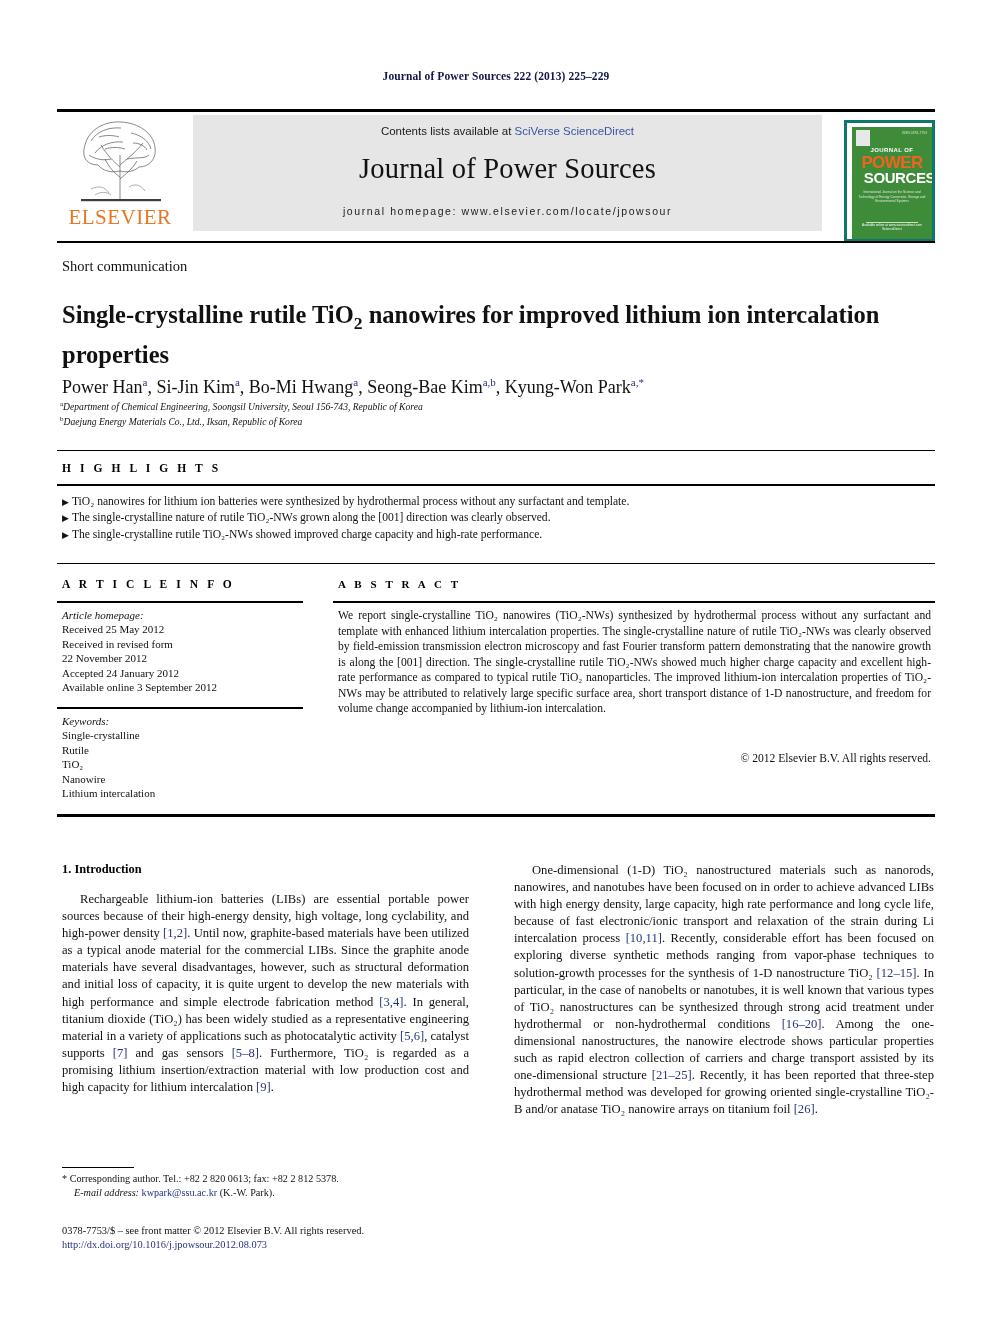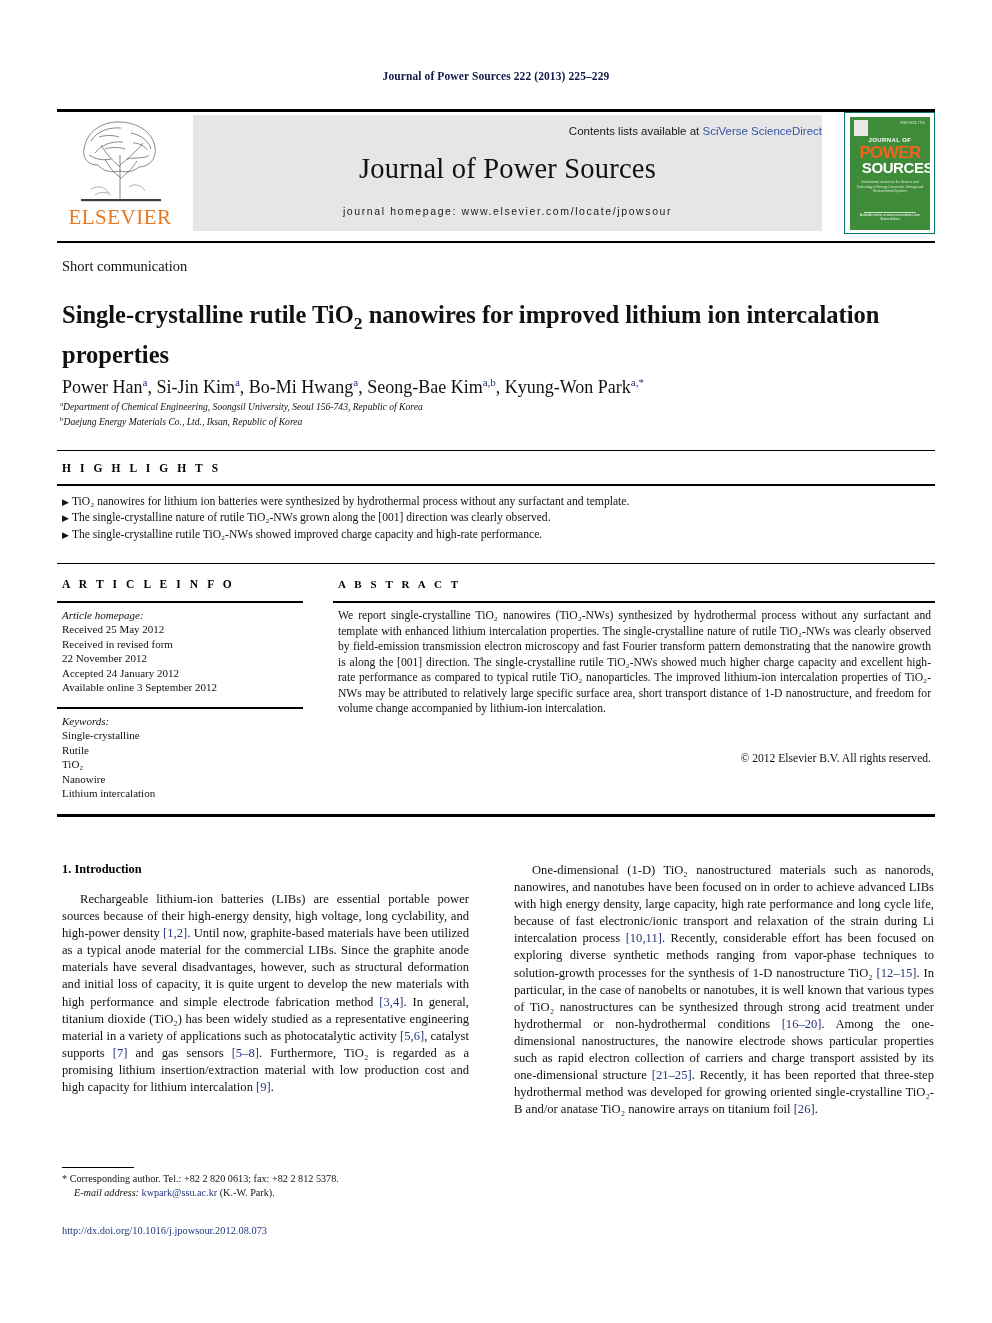--- a/index.html
+++ b/index.html
@@ -72,45 +72,44 @@
     left: 136px; top: 3px;
     width: 629px; height: 116px;
     background: #e6e6e6;
     text-align: center;
   }
   .contents-line {
     margin-top: 10px;
     font-family: "Liberation Sans", sans-serif;
     font-size: 11.5px;
     color: #1a1a1a;
-    text-align: right;
   }
   .contents-line .sd {
     color: #3a53a4;
   }
   .journal-name {
     margin-top: 16px;
     font-family: "Liberation Serif", serif;
     font-size: 28.5px;
     color: #111;
     letter-spacing: .2px;
   }
   .homepage-line {
     margin-top: 20px;
     font-family: "Liberation Sans", sans-serif;
     font-size: 10.5px;
     letter-spacing: 1.6px;
     color: #222;
   }
   .cover-thumb {
     position: absolute;
-    left: 787px; top: 0px;
+    left: 787px; top: 8px;
     width: 91px; height: 122px;
     background: #ffffff;
-    border: 1px solid #0f766e;
+    border: 3px solid #0f766e;
     box-sizing: border-box;
     overflow: hidden;
   }
   .cover-inner {
     position: absolute;
     left: 5px; top: 4px;
     width: 80px; height: 113px;
     background: #3e8b3a;
   }
   .cv-top {
@@ -435,16 +434,17 @@
   <div class="col-right">
     <p class="body-p" id="p-right">One-dimensional (1-D) TiO₂ nanostructured materials such as nanorods, nanowires, and nanotubes have been focused on in order to achieve advanced LIBs with high energy density, large capacity, high rate performance and long cycle life, because of fast electronic/ionic transport and relaxation of the strain during Li intercalation process <span class="cite">[10,11]</span>. Recently, considerable effort has been focused on exploring diverse synthetic methods ranging from vapor-phase techniques to solution-growth processes for the synthesis of 1-D nanostructure TiO₂ <span class="cite">[12–15]</span>. In particular, in the case of nanobelts or nanotubes, it is well known that various types of TiO₂ nanostructures can be synthesized through strong acid treatment under hydrothermal or non-hydrothermal conditions <span class="cite">[16–20]</span>. Among the one-dimensional nanostructures, the nanowire electrode shows particular properties such as rapid electron collection of carriers and charge transport assisted by its one-dimensional structure <span class="cite">[21–25]</span>. Recently, it has been reported that three-step hydrothermal method was developed for growing oriented single-crystalline TiO₂-B and/or anatase TiO₂ nanowire arrays on titanium foil <span class="cite">[26]</span>.</p>
   </div>
 
   <div class="footnote-rule"></div>
   <div class="footnote" id="footnote">
       <div>* Corresponding author. Tel.: +82 2 820 0613; fax: +82 2 812 5378.</div>
       <div style="padding-left:12px"><span class="it">E-mail address:</span> <a class="mail" href="#" style="text-decoration:none">kwpark@ssu.ac.kr</a> (K.-W. Park).</div>
     </div>
   <div class="imprint">
+    <div>0378-7753/$ – see front matter © 2012 Elsevier B.V. All rights reserved.</div>
     <a class="doi" href="#" style="text-decoration:none">http://dx.doi.org/10.1016/j.jpowsour.2012.08.073</a>
   </div>
 
 </div>
 
 </body></html>

